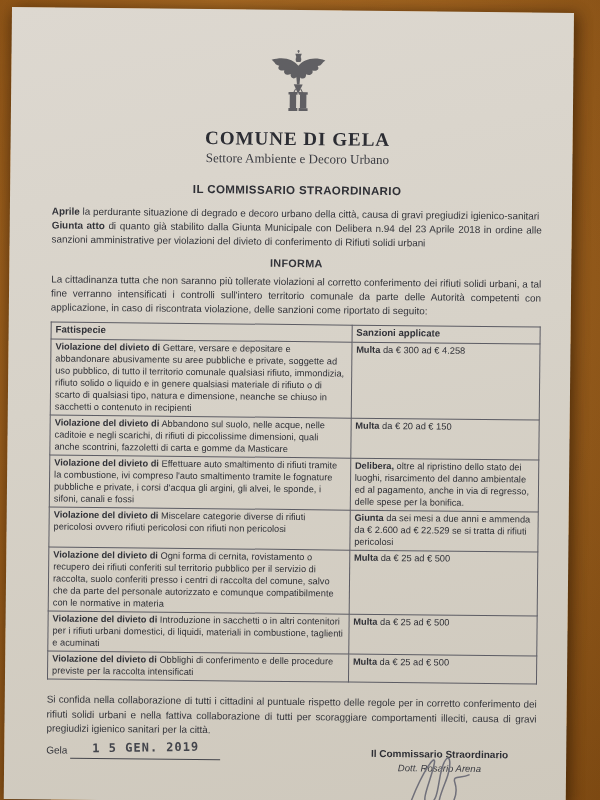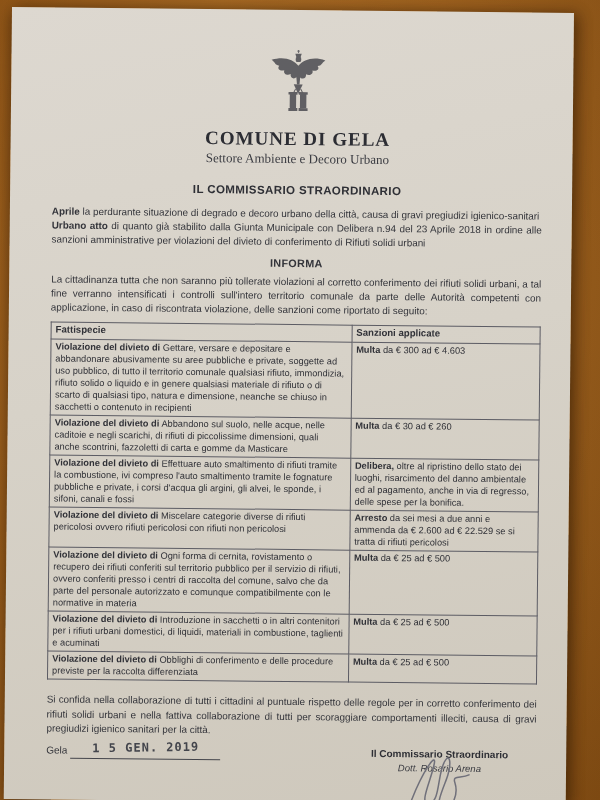--- a/index.html
+++ b/index.html
@@ -89,63 +89,63 @@
     </svg>
   </div>
 
   <div class="muni-title">COMUNE DI GELA</div>
   <div class="muni-sub">Settore Ambiente e Decoro Urbano</div>
 
   <div class="role-heading">IL COMMISSARIO STRAORDINARIO</div>
 
   <div class="premises">
     <p><span class="b">Aprile</span> <span>la perdurante situazione di degrado e decoro urbano della città, causa di gravi pregiudizi igienico-sanitari</span></p>
-    <p><span class="b">Urbano atto</span> <span>di quanto già stabilito dalla Giunta Municipale con Delibera n.94 del 23 Aprile 2018 in ordine alle sanzioni amministrative per violazioni del divieto di conferimento di Rifiuti solidi urbani</span></p>
+    <p><span class="b">Giunta atto</span> <span>di quanto già stabilito dalla Giunta Municipale con Delibera n.94 del 23 Aprile 2018 in ordine alle sanzioni amministrative per violazioni del divieto di conferimento di Rifiuti solidi urbani</span></p>
   </div>
 
   <div class="informa">INFORMA</div>
 
   <p class="intro">La cittadinanza tutta che non saranno più tollerate violazioni al corretto conferimento dei rifiuti solidi urbani, a tal fine verranno intensificati i controlli sull'intero territorio comunale da parte delle Autorità competenti con applicazione, in caso di riscontrata violazione, delle sanzioni come riportato di seguito:</p>
 
   <table class="sanctions">
     <colgroup>
         <col class="c1">
         <col class="c2">
       </colgroup>
     <tbody>
         <tr>
       <th>Fattispecie</th>
       <th>Sanzioni applicate</th>
     </tr>
     <tr>
       <td><span class="b">Violazione del divieto di</span> <span>Gettare, versare e depositare e abbandonare abusivamente su aree pubbliche e private, soggette ad uso pubblico, di tutto il territorio comunale qualsiasi rifiuto, immondizia, rifiuto solido o liquido e in genere qualsiasi materiale di rifiuto o di scarto di qualsiasi tipo, natura e dimensione, neanche se chiuso in sacchetti o contenuto in recipienti</span></td>
-      <td><span class="b">Multa</span> <span>da € 300 ad € 4.603</span></td>
+      <td><span class="b">Multa</span> <span>da € 300 ad € 4.258</span></td>
     </tr>
     <tr>
       <td><span class="b">Violazione del divieto di</span> <span>Abbandono sul suolo, nelle acque, nelle caditoie e negli scarichi, di rifiuti di piccolissime dimensioni, quali anche scontrini, fazzoletti di carta e gomme da Masticare</span></td>
-      <td><span class="b">Multa</span> <span>da € 30 ad € 260</span></td>
+      <td><span class="b">Multa</span> <span>da € 20 ad € 150</span></td>
     </tr>
     <tr>
       <td><span class="b">Violazione del divieto di</span> <span>Effettuare auto smaltimento di rifiuti tramite la combustione, ivi compreso l'auto smaltimento tramite le fognature pubbliche e private, i corsi d'acqua gli argini, gli alvei, le sponde, i sifoni, canali e fossi</span></td>
       <td><span class="b">Delibera,</span> <span>oltre al ripristino dello stato dei luoghi, risarcimento del danno ambientale ed al pagamento, anche in via di regresso, delle spese per la bonifica.</span></td>
     </tr>
     <tr>
       <td><span class="b">Violazione del divieto di</span> <span>Miscelare categorie diverse di rifiuti pericolosi ovvero rifiuti pericolosi con rifiuti non pericolosi</span></td>
-      <td><span class="b">Arresto</span> <span>da sei mesi a due anni e ammenda da € 2.600 ad € 22.529 se si tratta di rifiuti pericolosi</span></td>
+      <td><span class="b">Giunta</span> <span>da sei mesi a due anni e ammenda da € 2.600 ad € 22.529 se si tratta di rifiuti pericolosi</span></td>
     </tr>
     <tr>
-      <td><span class="b">Violazione del divieto di</span> <span>Ogni forma di cernita, rovistamento o recupero dei rifiuti conferiti sul territorio pubblico per il servizio di rifiuti, ovvero conferiti presso i centri di raccolta del comune, salvo che da parte del personale autorizzato e comunque compatibilmente con le normative in materia</span></td>
+      <td><span class="b">Violazione del divieto di</span> <span>Ogni forma di cernita, rovistamento o recupero dei rifiuti conferiti sul territorio pubblico per il servizio di raccolta, suolo conferiti presso i centri di raccolta del comune, salvo che da parte del personale autorizzato e comunque compatibilmente con le normative in materia</span></td>
       <td><span class="b">Multa</span> <span>da € 25 ad € 500</span></td>
     </tr>
     <tr>
       <td><span class="b">Violazione del divieto di</span> <span>Introduzione in sacchetti o in altri contenitori per i rifiuti urbani domestici, di liquidi, materiali in combustione, taglienti e acuminati</span></td>
       <td><span class="b">Multa</span> <span>da € 25 ad € 500</span></td>
     </tr>
     <tr>
-      <td><span class="b">Violazione del divieto di</span> <span>Obblighi di conferimento e delle procedure previste per la raccolta differenziata</span></td>
+      <td><span class="b">Violazione del divieto di</span> <span>Obblighi di conferimento e delle procedure previste per la raccolta intensificati</span></td>
       <td><span class="b">Multa</span> <span>da € 25 ad € 500</span></td>
     </tr>
   </tbody>
     </table>
 
   <p class="closing">Si confida nella collaborazione di tutti i cittadini al puntuale rispetto delle regole per in corretto conferimento dei rifiuti solidi urbani e nella fattiva collaborazione di tutti per scoraggiare comportamenti illeciti, causa di gravi pregiudizi igienico sanitari per la città.</p>
 
   <div class="footer-row">
     <div class="date-line">
       <span class="place">Gela</span><span class="date-underline"><span class="date-stamp">1 5 GEN. 2019</span></span>

